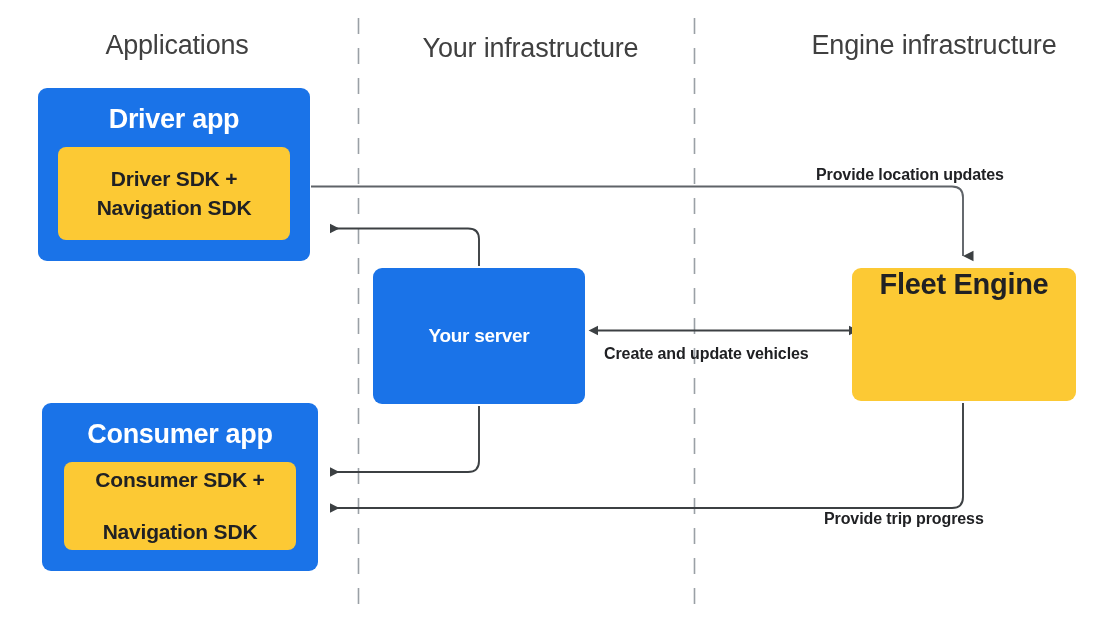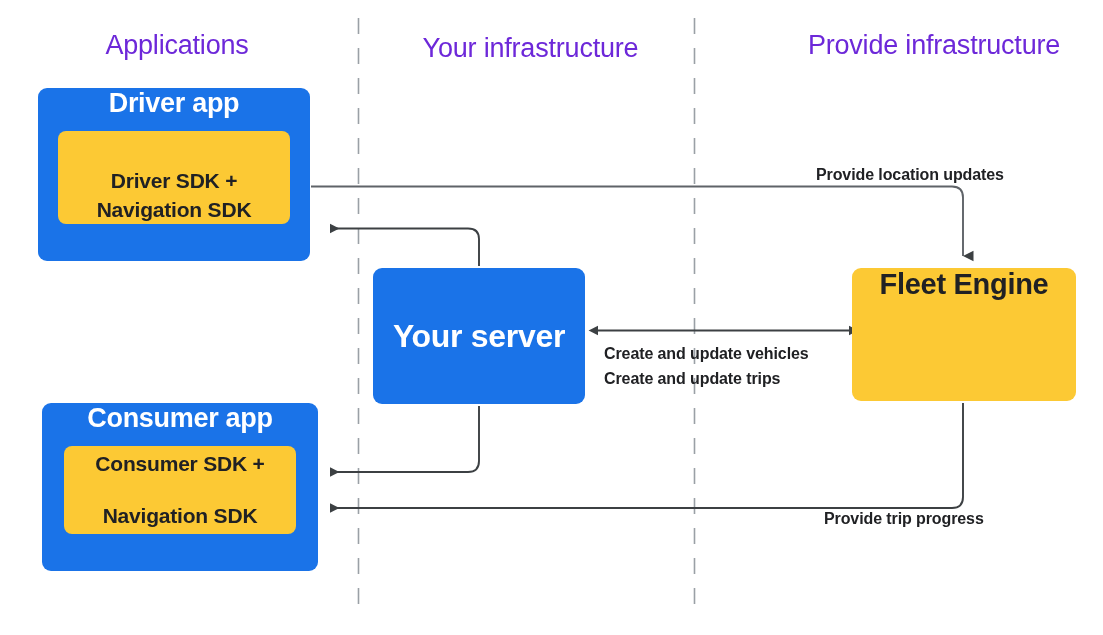--- a/index.html
+++ b/index.html
@@ -25,40 +25,41 @@
     width: 1103px;
     height: 635px;
   }
 
   
   .col-header {
     position: absolute;
     font-family: "Liberation Sans", sans-serif;
     font-size: 27px;
     font-weight: 400;
-    color: #6d28d9;
+    color: #404040;
     white-space: nowrap;
     text-align: center;
     letter-spacing: -0.2px;
   }
   #header-applications  { left: 47px;  top: 30px; width: 260px; }
   #header-your-infra    { left: 398px; top: 33px; width: 265px; }
   #header-google-infra  { left: 790px; top: 30px; width: 288px; }
 
   
   .node-box {
     position: absolute;
     box-sizing: border-box;
     border-radius: 9px;
     display: flex;
     flex-direction: column;
     align-items: center;
   }
   .app-box {
     background: #1a73e8;
+    padding-top: 16px;
   }
   .app-title {
     font-family: "Liberation Sans", sans-serif;
     font-size: 27px;
     font-weight: 700;
     color: #ffffff;
     line-height: 1.15;
     white-space: nowrap;
     letter-spacing: -0.3px;
   }
@@ -79,37 +80,37 @@
     color: #202124;
     line-height: 1.35;
     white-space: nowrap;
     letter-spacing: -0.2px;
   }
 
   #node-driver-app {
     left: 38px;  top: 88px;  width: 272px; height: 173px;
   }
   #node-driver-app .sdk-box {
-    width: 232px; height: 93px; justify-content: flex-end;
+    width: 232px; height: 93px;
   }
   #node-consumer-app {
     left: 42px;  top: 403px; width: 276px; height: 168px;
   }
   #node-consumer-app .sdk-box {
     width: 232px; height: 88px; gap: 23px;
   }
 
   #node-your-server {
     left: 373px; top: 268px; width: 212px; height: 136px;
     background: #1a73e8;
     justify-content: center;
   }
   #node-your-server .server-title {
     font-family: "Liberation Sans", sans-serif;
-    font-size: 32px;
+    font-size: 19px;
     font-weight: 700;
     color: #ffffff;
     white-space: nowrap;
     letter-spacing: -0.3px;
   }
   #node-fleet-engine {
     left: 852px; top: 268px; width: 224px; height: 133px;
     background: #fcc934;
   }
   #node-fleet-engine .engine-title {
@@ -163,21 +164,21 @@
 
     <path d="M479,406 L479,461 Q479,472 468,472 L330,472" fill="none" stroke="#3c4043" stroke-width="1.9" marker-end="url(#arrow-left)"></path>
 
     <line x1="598" y1="330.5" x2="849" y2="330.5" stroke="#3c4043" stroke-width="1.9" marker-start="url(#arrow-left)" marker-end="url(#arrow-right)"></line>
 
     <path d="M963,403 L963,497 Q963,508 952,508 L330,508" fill="none" stroke="#3c4043" stroke-width="1.9" marker-end="url(#arrow-left)"></path>
   </svg>
 
   <div class="col-header" id="header-applications">Applications</div>
   <div class="col-header" id="header-your-infra">Your infrastructure</div>
-  <div class="col-header" id="header-google-infra">Provide infrastructure</div>
+  <div class="col-header" id="header-google-infra">Engine infrastructure</div>
 
   <div class="node-box app-box" id="node-driver-app">
     <div class="app-title">Driver app</div>
     <div class="sdk-box">
       <div class="sdk-line">Driver SDK +</div>
       <div class="sdk-line">Navigation SDK</div>
     </div>
   </div>
 
   <div class="node-box app-box" id="node-consumer-app">
@@ -192,15 +193,14 @@
     <div class="server-title">Your server</div>
   </div>
 
   <div class="node-box" id="node-fleet-engine">
     <div class="engine-title">Fleet Engine</div>
   </div>
 
   <div class="edge-label" id="label-location-updates">Provide location updates</div>
   <div class="edge-label" id="label-create-vehicles">Create and update vehicles</div>
   <div class="edge-label" id="label-trip-progress">Provide trip progress</div>
-  <div class="edge-label" id="label-create-trips">Create and update trips</div>
 
 </div>
 
 </body></html>

